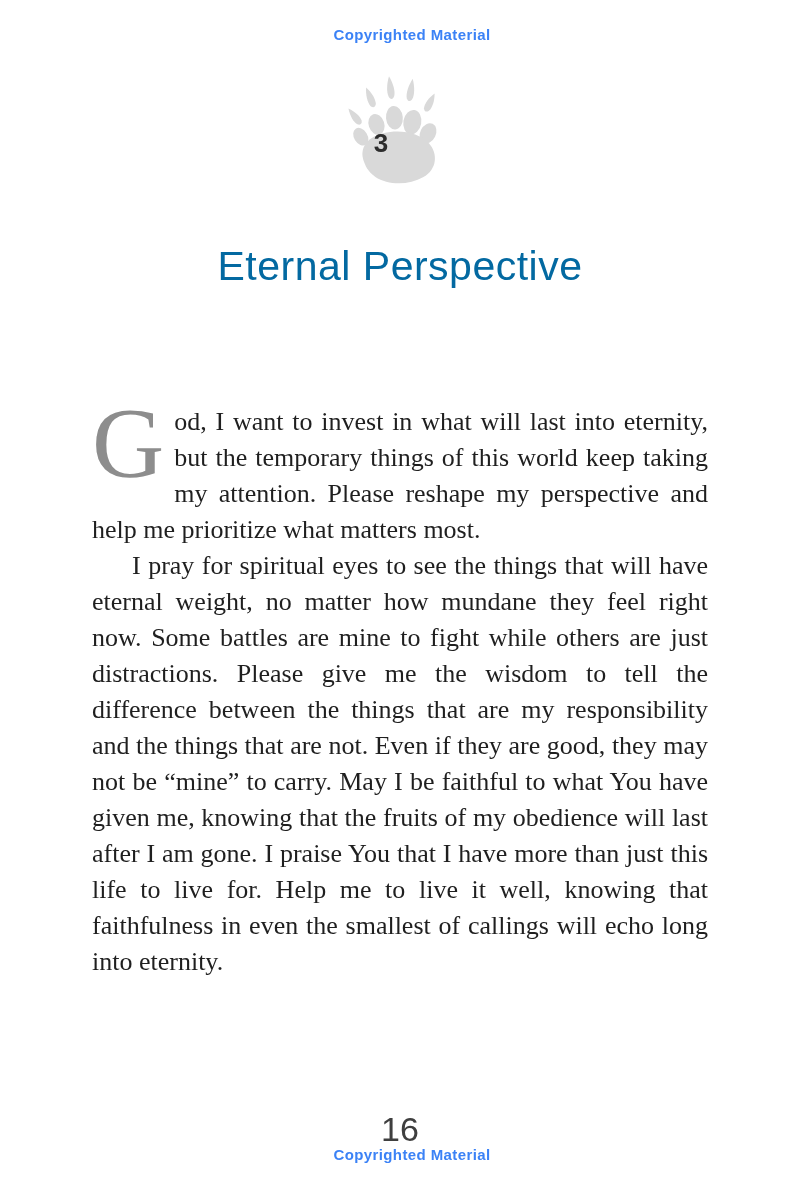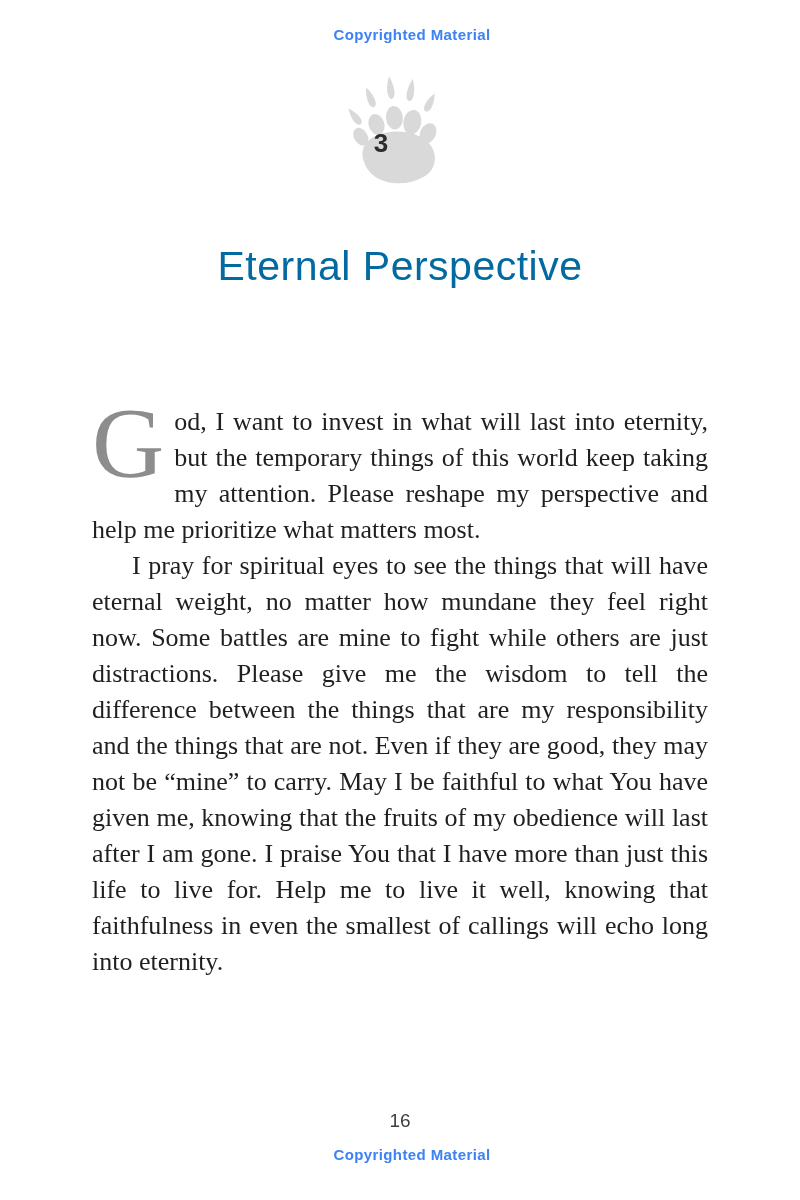--- a/index.html
+++ b/index.html
@@ -82,21 +82,21 @@
     }
 
     .page-number {
       position: absolute;
       top: 1110px;
       left: 0;
       width: 100%;
       text-align: center;
       font-family: "Liberation Sans", sans-serif;
       font-weight: 400;
-      font-size: 19px;
+      font-size: 34px;
       color: #3f3f3f;
     }
   </style>
 </head>
 <body>
 
 <div class="page">
 
   <div class="copyright copyright--top">Copyrighted Material</div>
 

